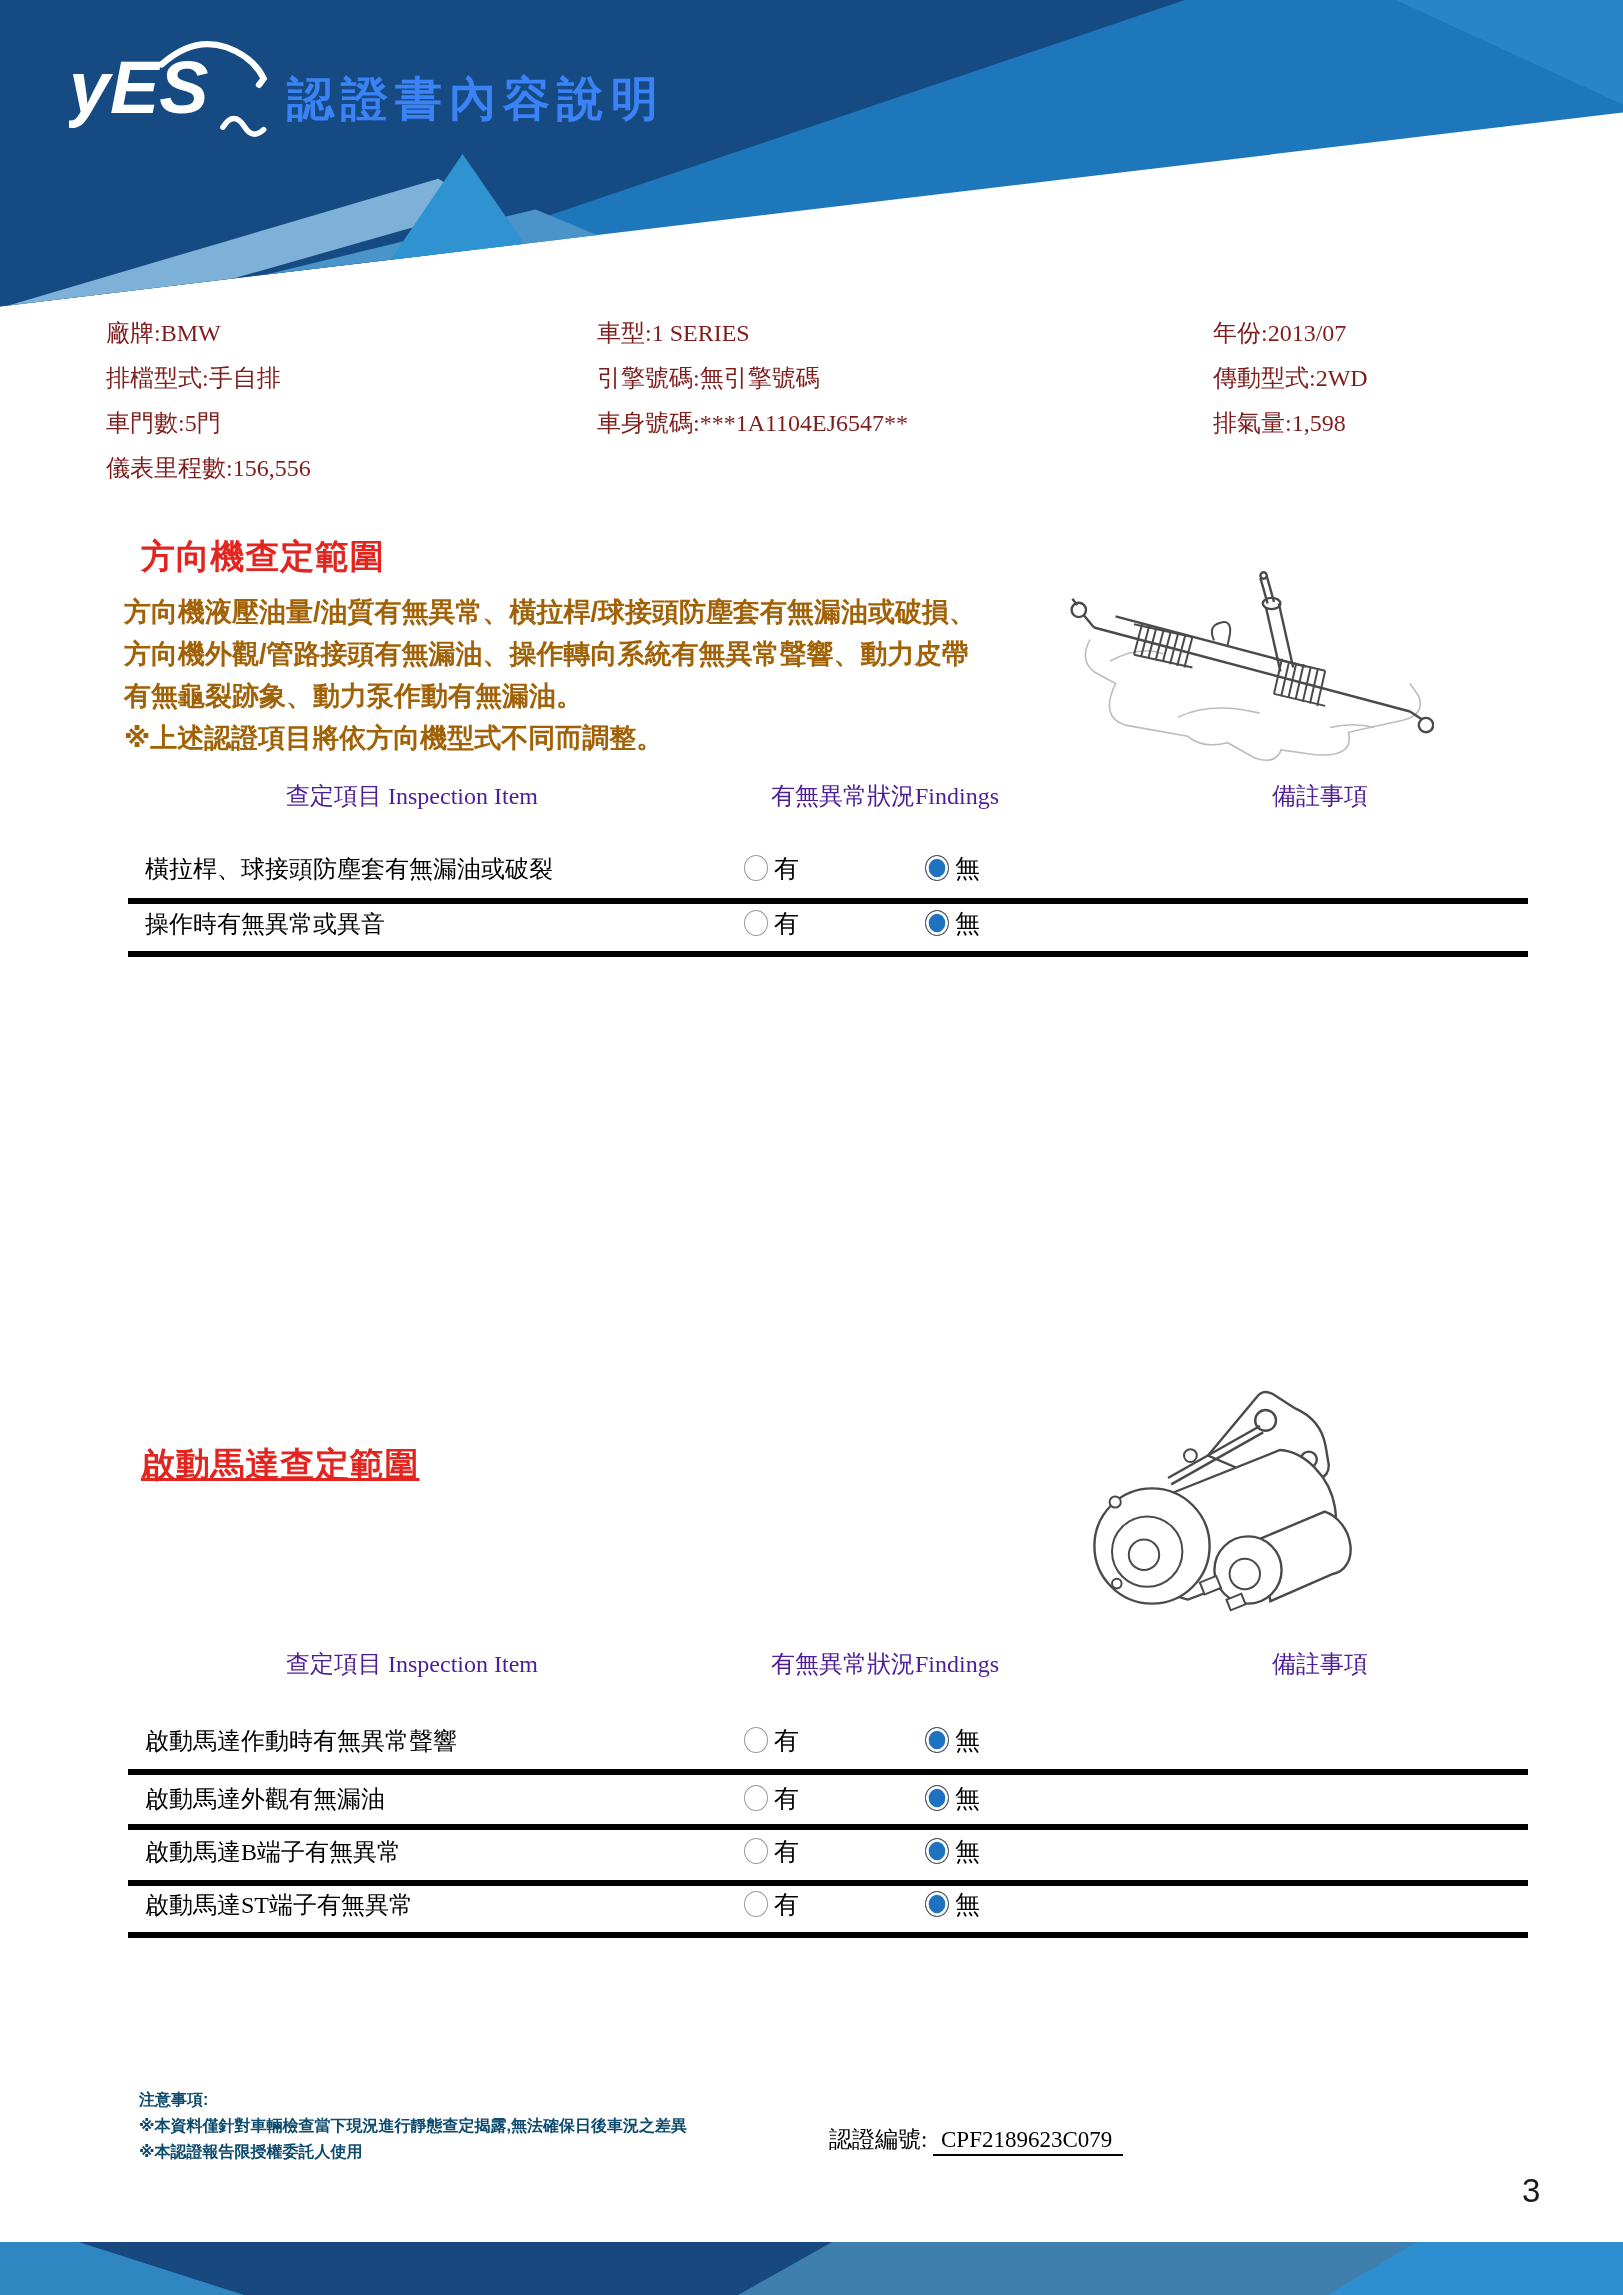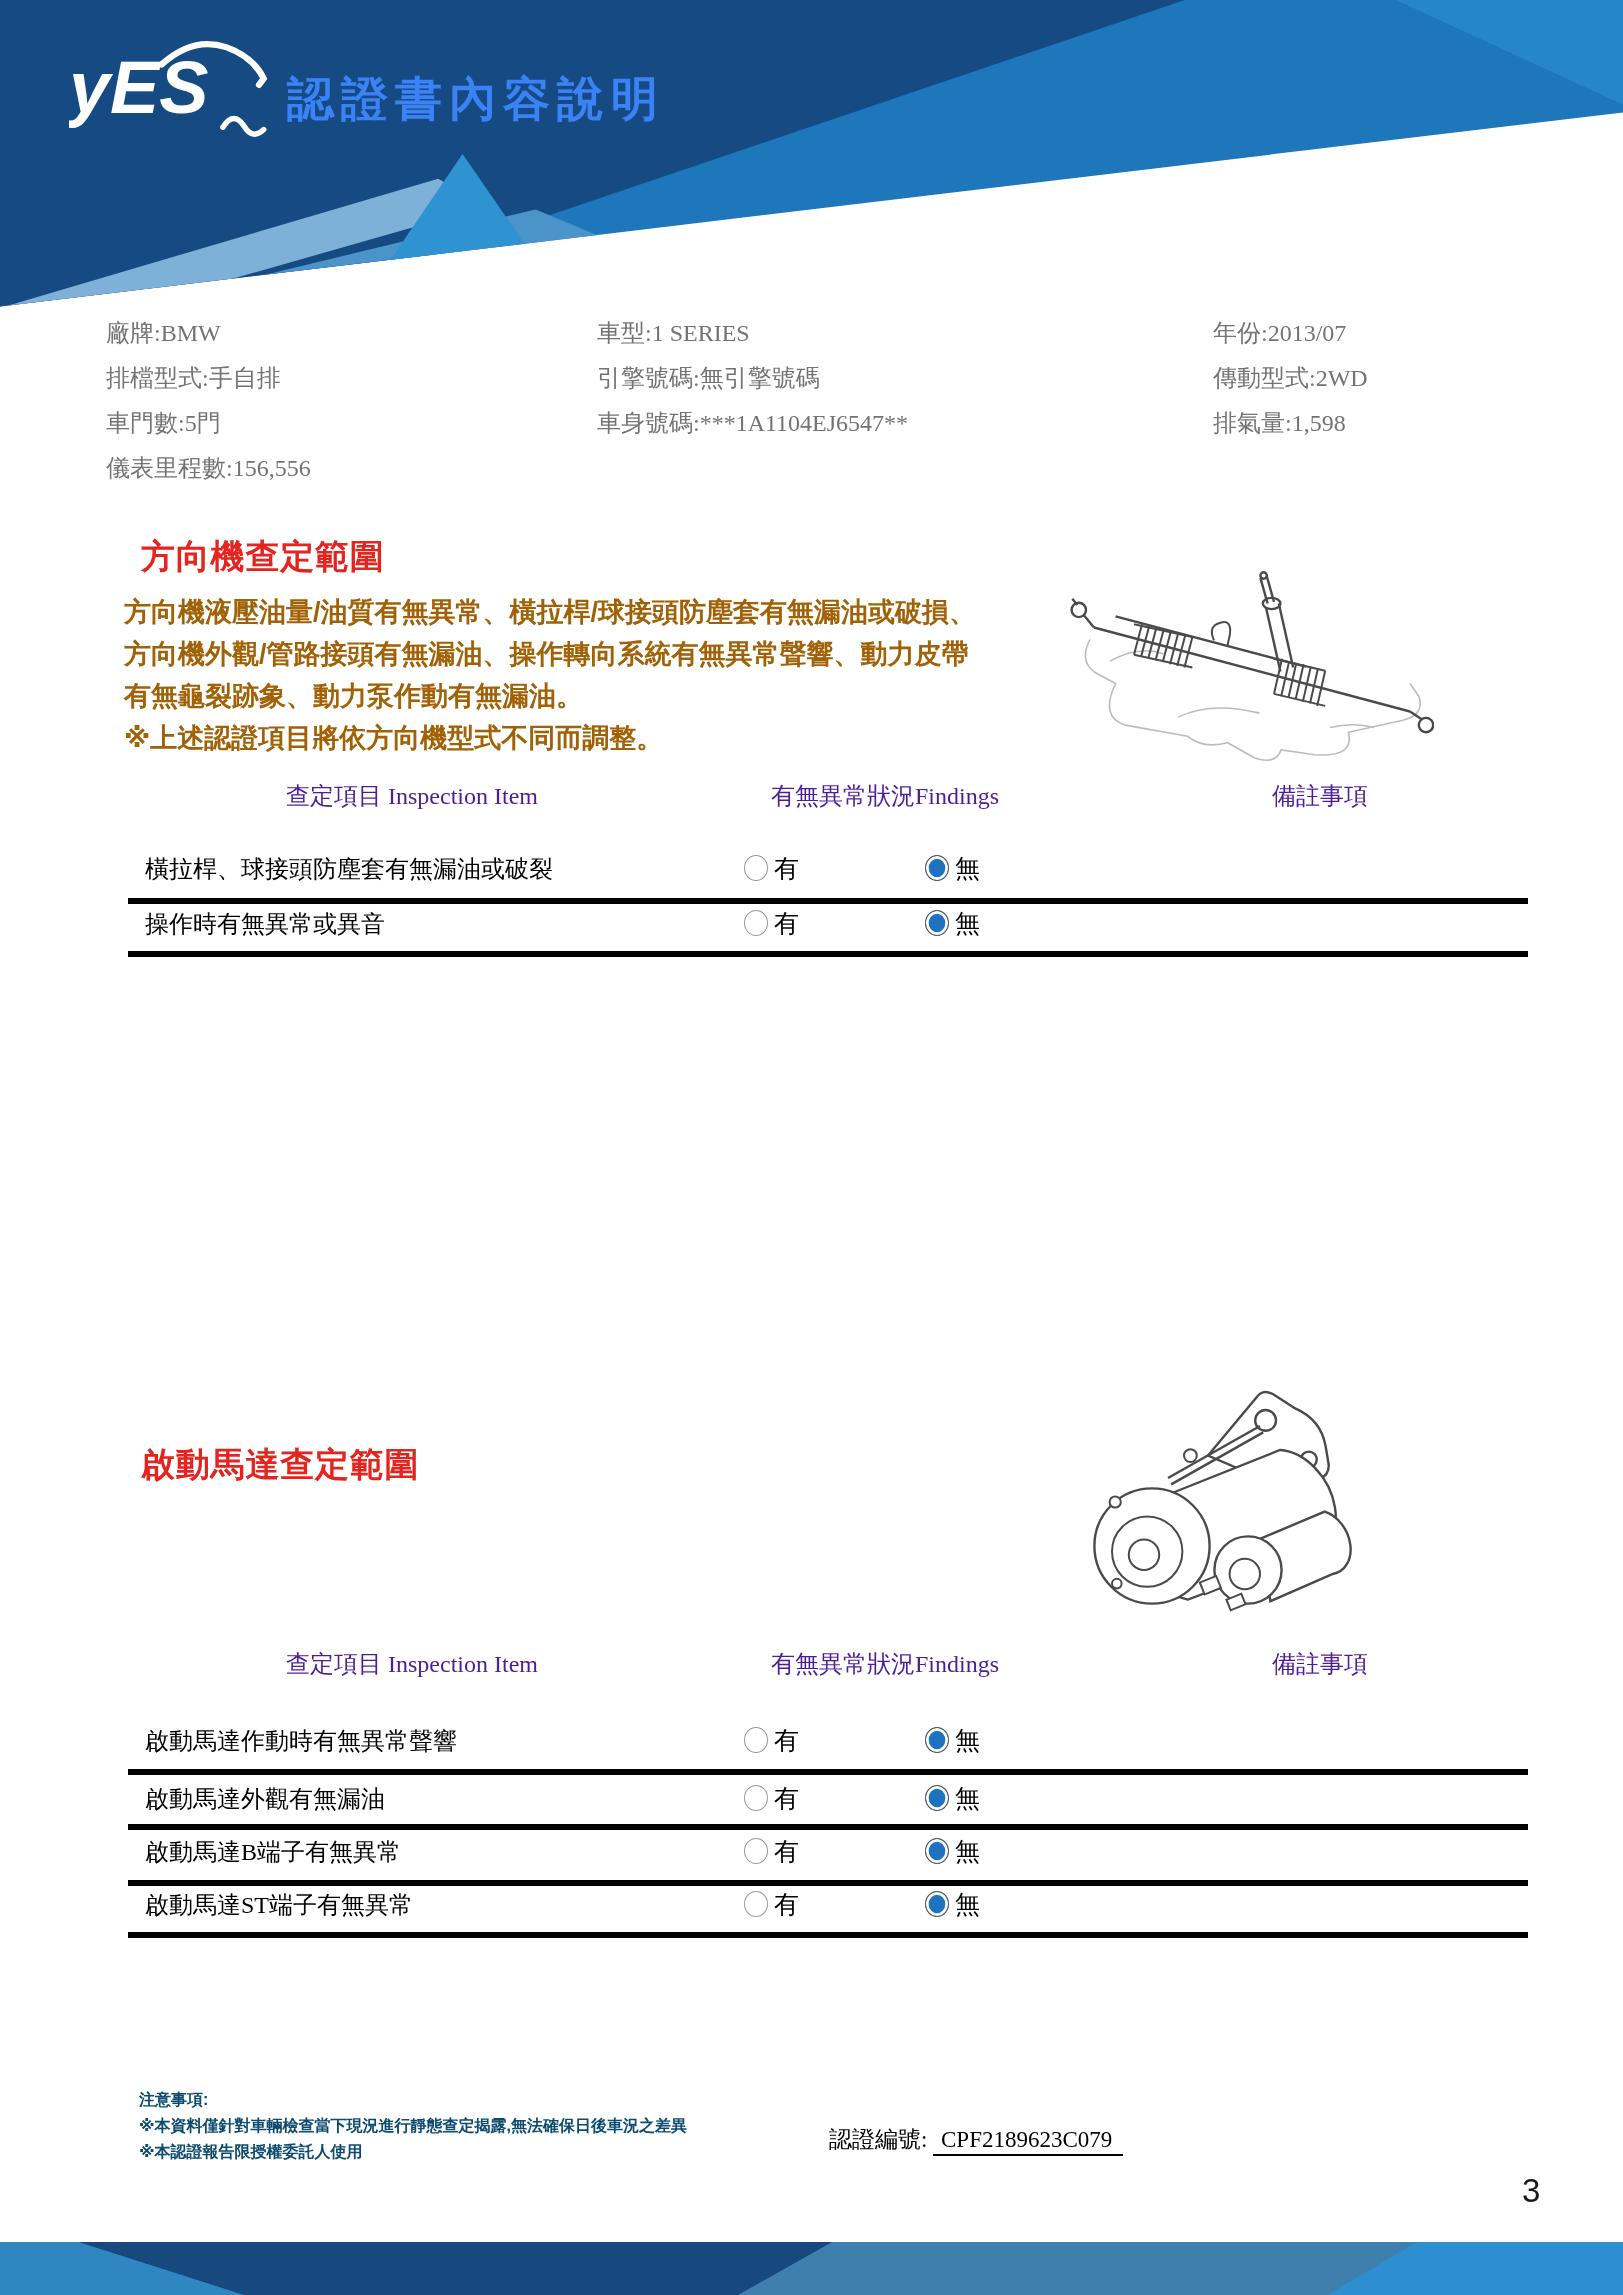--- a/index.html
+++ b/index.html
@@ -22,21 +22,21 @@
   .hdr-wedge-mid{background:#4a94c9;clip-path:polygon(0 110%,33% 68%,38% 79%,0 122%);}
   .hdr-wedge-corner{background:#2f93d2;clip-path:polygon(86% 0,100% 0,100% 34%);opacity:.55;}
   .logo{position:absolute;left:69px;top:33px;width:201px;height:110px;}
   .hdr-title{
     position:absolute;left:287px;top:68px;margin:0;
     font-family:"Liberation Sans","DejaVu Sans",sans-serif;
     font-size:47px;font-weight:700;color:#3b82f6;letter-spacing:7px;white-space:nowrap;
   }
 
   
-  .vcol{position:absolute;font-size:24px;line-height:45px;white-space:nowrap;color:#737373;}
+  .vcol{position:absolute;font-size:24px;line-height:45px;white-space:nowrap;color:#7f1d1d;}
   .vcol-1{left:106px;top:311px;}
   .vcol-2{left:597px;top:311px;}
   .vcol-3{left:1213px;top:311px;}
 
   
   .sec-title{
     position:absolute;margin:0;font-family:"Liberation Sans","DejaVu Sans",sans-serif;
     font-size:34px;font-weight:800;color:#e3241f;white-space:nowrap;letter-spacing:0.8px;
   }
   .sec-desc{
@@ -179,21 +179,21 @@
   <div class="hline" style="top:898px;"></div>
   <div class="trow" style="top:908px;">
     <span class="titem">操作時有無異常或異音</span>
     <span class="radio r-yes"></span>
     <span class="rlabel l-yes">有</span>
     <span class="radio r-no on"></span>
     <span class="rlabel l-no">無</span>
   </div>
   <div class="hline" style="top:951px;"></div>
 
-  <h2 class="sec-title" style="left:141px;top:1442px;">啟動馬達查定範圍</h2>
+  <h2 class="sec-title" style="left:141px;top:1442px;text-decoration:underline;">啟動馬達查定範圍</h2>
 
   <div class="illu" style="left:1088px;top:1382px;width:264px;height:240px;">
     <svg viewBox="0 0 330 300">
       <g fill="#ffffff" stroke="#4a4a4a" stroke-width="3">
         <path d="M150 92 L210 20 Q218 8 231 15 L259 33 Q291 47 297 80 L301 104 Q301 117 289 121 L248 134 Z"></path>
         <circle cx="222" cy="48" r="13"></circle>
         <circle cx="276" cy="97" r="10"></circle>
       </g>
       <g stroke="#4a4a4a" stroke-width="3">
         <line x1="100" y1="120" x2="215" y2="55"></line>

